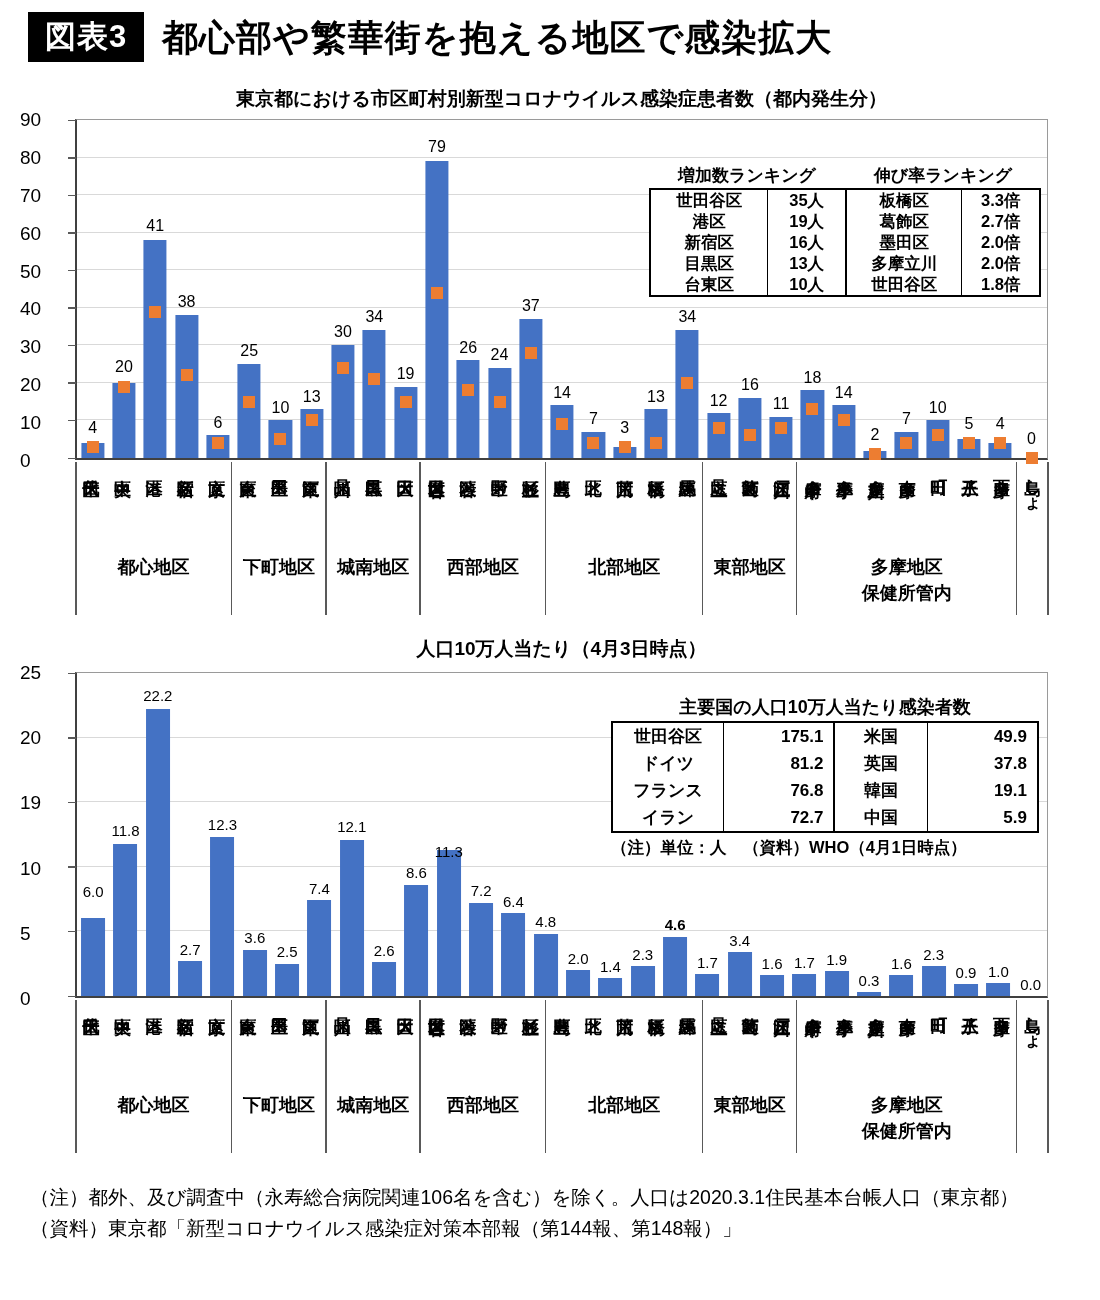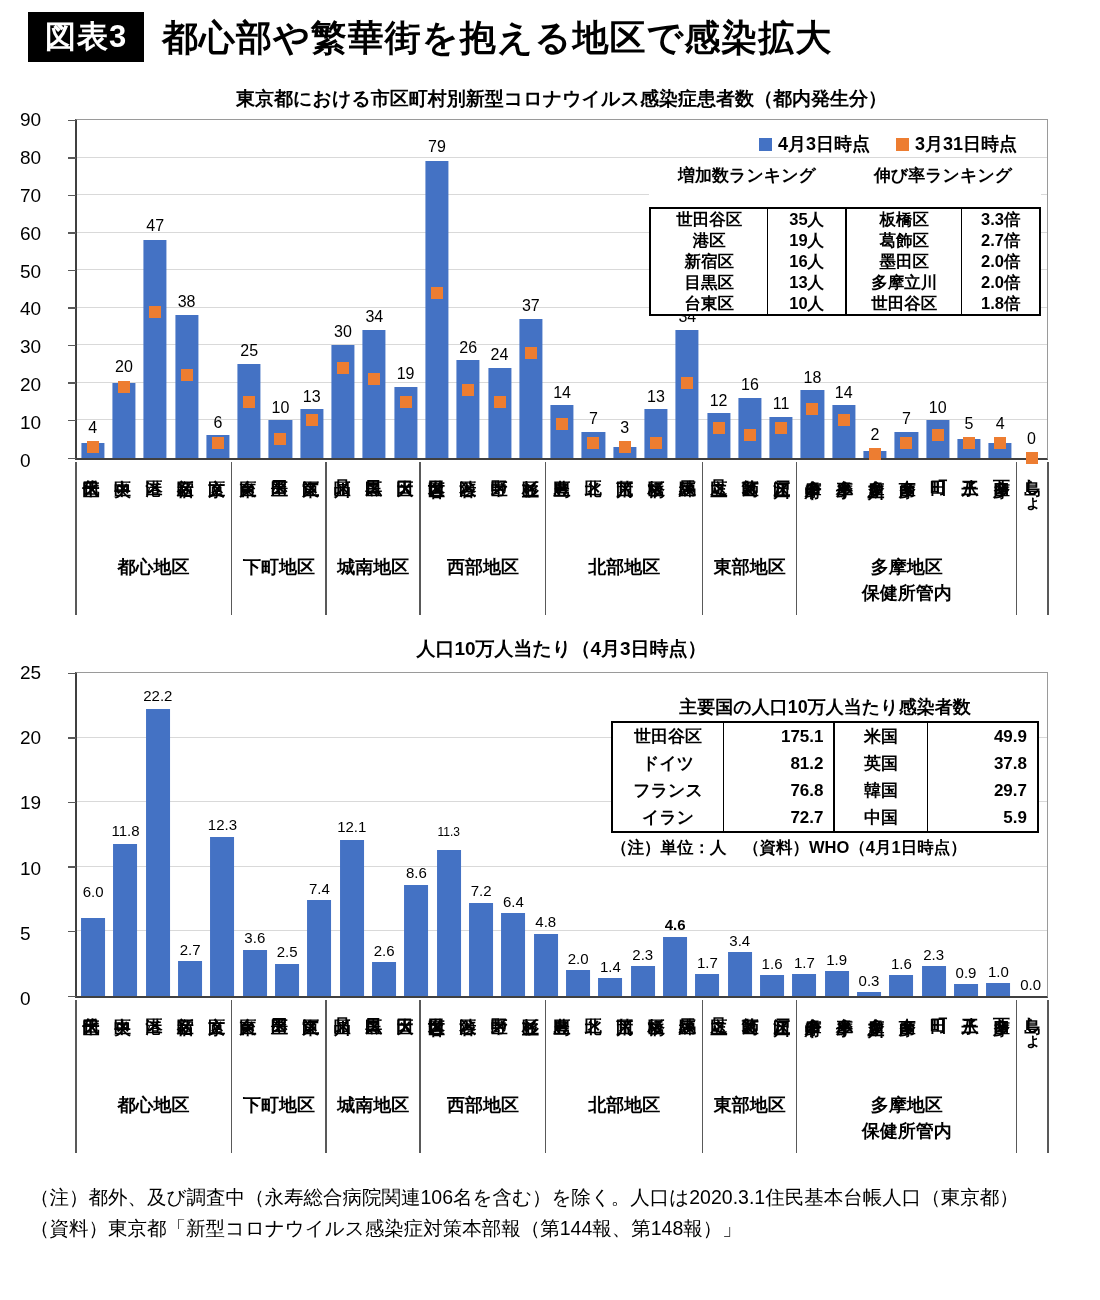--- a/index.html
+++ b/index.html
@@ -40,21 +40,21 @@
   .wname{writing-mode:vertical-rl;text-orientation:upright;font-size:17px;font-weight:bold;line-height:1.05;letter-spacing:1px;}
   .gsep{position:absolute;top:0;bottom:0;width:1.5px;background:#595959;}
   .glab{position:absolute;top:92px;transform:translateX(-50%);font-size:18px;font-weight:bold;
         white-space:pre-line;text-align:center;line-height:1.45;}
   
   .legend{position:absolute;right:30px;top:12px;display:flex;gap:26px;z-index:6;font-size:18px;font-weight:bold;align-items:center;}
   .litem{display:flex;align-items:center;gap:6px;white-space:nowrap;}
   .sq{width:13px;height:13px;display:inline-block;}
   
   .rankwrap{position:absolute;right:6px;top:44px;width:392px;z-index:6;background:#fff;}
-  .rtitles{display:flex;font-size:17px;font-weight:bold;margin-bottom:20px;}
+  .rtitles{display:flex;font-size:17px;font-weight:bold;margin-bottom:1px;}
   .rtitles span{flex:1;text-align:center;white-space:nowrap;}
   .rtable{display:grid;grid-template-columns:30% 20% 30% 20%;border:2px solid #000;background:#fff;}
   .rtable span{height:21px;display:flex;align-items:center;justify-content:center;
                font-size:16.5px;font-weight:bold;white-space:nowrap;}
   .rtable span.c2{border-left:1.5px solid #000;}
   .rtable span.c3{border-left:2px solid #000;}
   .rtable span.c4{border-left:1.5px solid #000;}
   
   .cwrap{position:absolute;right:8px;top:22px;width:428px;z-index:6;background:#fff;}
   .cttl{text-align:center;font-size:18px;font-weight:bold;margin-bottom:2px;white-space:nowrap;}
@@ -84,30 +84,20 @@
       <div class="ylab" style="top: 77.7778%;">20</div>
       <div class="ylab" style="top: 66.6667%;">30</div>
       <div class="ylab" style="top: 55.5556%;">40</div>
       <div class="ylab" style="top: 44.4444%;">50</div>
       <div class="ylab" style="top: 33.3333%;">60</div>
       <div class="ylab" style="top: 22.2222%;">70</div>
       <div class="ylab" style="top: 11.1111%;">80</div>
       <div class="ylab" style="top: 0%;">90</div>
     </div>
   <div class="plot p0" id="plot0">
-    <div class="legend">
-      <span class="litem">
-        <span class="sq sq-blue" style="background: rgb(68, 114, 196);"></span>
-        <span>4月3日時点</span>
-      </span>
-      <span class="litem">
-        <span class="sq sq-orange" style="background: rgb(237, 125, 49);"></span>
-        <span>3月31日時点</span>
-      </span>
-    </div>
     <div class="rankwrap">
       <div class="rtitles">
         <span>増加数ランキング</span>
         <span>伸び率ランキング</span>
       </div>
       <div class="rtable">
         <span class="c1">世田谷区</span>
           <span class="c2">35人</span>
           <span class="c3">板橋区</span>
           <span class="c4">3.3倍</span>
@@ -154,21 +144,21 @@
           <div class="blab" style="font-size: 16px; bottom: 22.3667px;">4</div>
         </div>
         <div class="bcell">
           <div class="bar" style="height: 22.2222%; background: rgb(68, 114, 196);"></div>
           <div class="mark" style="background: rgb(237, 125, 49); bottom: calc(21.1111% - 6px);"></div>
           <div class="blab" style="font-size: 16px; bottom: 82.9889px;">20</div>
         </div>
         <div class="bcell">
           <div class="bar" style="height: 64.4444%; background: rgb(68, 114, 196);"></div>
           <div class="mark" style="background: rgb(237, 125, 49); bottom: calc(43.3333% - 6px);"></div>
-          <div class="blab" style="font-size: 16px; bottom: 223.756px;">47</div>
+          <div class="blab" style="font-size: 16px; bottom: 223.756px;">41</div>
         </div>
         <div class="bcell">
           <div class="bar" style="height: 42.2222%; background: rgb(68, 114, 196);"></div>
           <div class="mark" style="background: rgb(237, 125, 49); bottom: calc(24.4444% - 6px);"></div>
           <div class="blab" style="font-size: 16px; bottom: 147.978px;">38</div>
         </div>
         <div class="bcell">
           <div class="bar" style="height: 6.66667%; background: rgb(68, 114, 196);"></div>
           <div class="mark" style="background: rgb(237, 125, 49); bottom: calc(4.44444% - 6px);"></div>
           <div class="blab" style="font-size: 16px; bottom: 26.7333px;">6</div>
@@ -437,21 +427,21 @@
           <span class="c2 val">175.1</span>
           <span class="c3">米国</span>
           <span class="c4 val">49.9</span>
         <span class="c1">ドイツ</span>
           <span class="c2 val">81.2</span>
           <span class="c3">英国</span>
           <span class="c4 val">37.8</span>
         <span class="c1">フランス</span>
           <span class="c2 val">76.8</span>
           <span class="c3">韓国</span>
-          <span class="c4 val">29.7</span>
+          <span class="c4 val">19.1</span>
         <span class="c1">イラン</span>
           <span class="c2 val">72.7</span>
           <span class="c3">中国</span>
           <span class="c4 val">5.9</span>
       </div>
       <div class="cnote">（注）単位：人　（資料）WHO（4月1日時点）</div>
     </div>
   <div class="grid" style="bottom: 20%;"></div>
       <div class="grid" style="bottom: 40%;"></div>
       <div class="grid" style="bottom: 60%;"></div>
@@ -502,21 +492,21 @@
         <div class="bcell">
           <div class="bar" style="height: 10.4%; background: rgb(68, 114, 196);"></div>
           <div class="blab" style="font-size: 15px; bottom: 37.904px;">2.6</div>
         </div>
         <div class="bcell">
           <div class="bar" style="height: 34.4%; background: rgb(68, 114, 196);"></div>
           <div class="blab" style="font-size: 15px; bottom: 116.144px;">8.6</div>
         </div>
         <div class="bcell">
           <div class="bar" style="height: 45.2%; background: rgb(68, 114, 196);"></div>
-          <div class="blab" style="font-size: 12px; bottom: 158px; margin-top: 48px;">11.3</div>
+          <div class="blab" style="font-size: 15px; bottom: 137px; margin-top: 48px;">11.3</div>
         </div>
         <div class="bcell">
           <div class="bar" style="height: 28.8%; background: rgb(68, 114, 196);"></div>
           <div class="blab" style="font-size: 15px; bottom: 97.888px;">7.2</div>
         </div>
         <div class="bcell">
           <div class="bar" style="height: 25.6%; background: rgb(68, 114, 196);"></div>
           <div class="blab" style="font-size: 15px; bottom: 87.456px;">6.4</div>
         </div>
         <div class="bcell">

